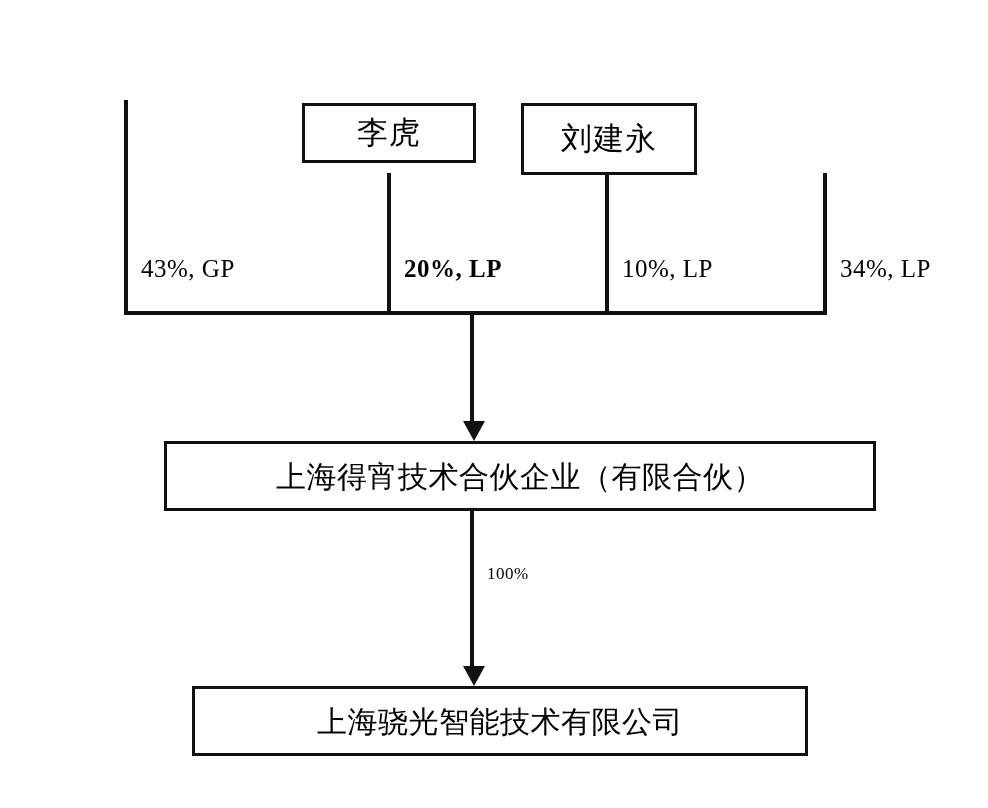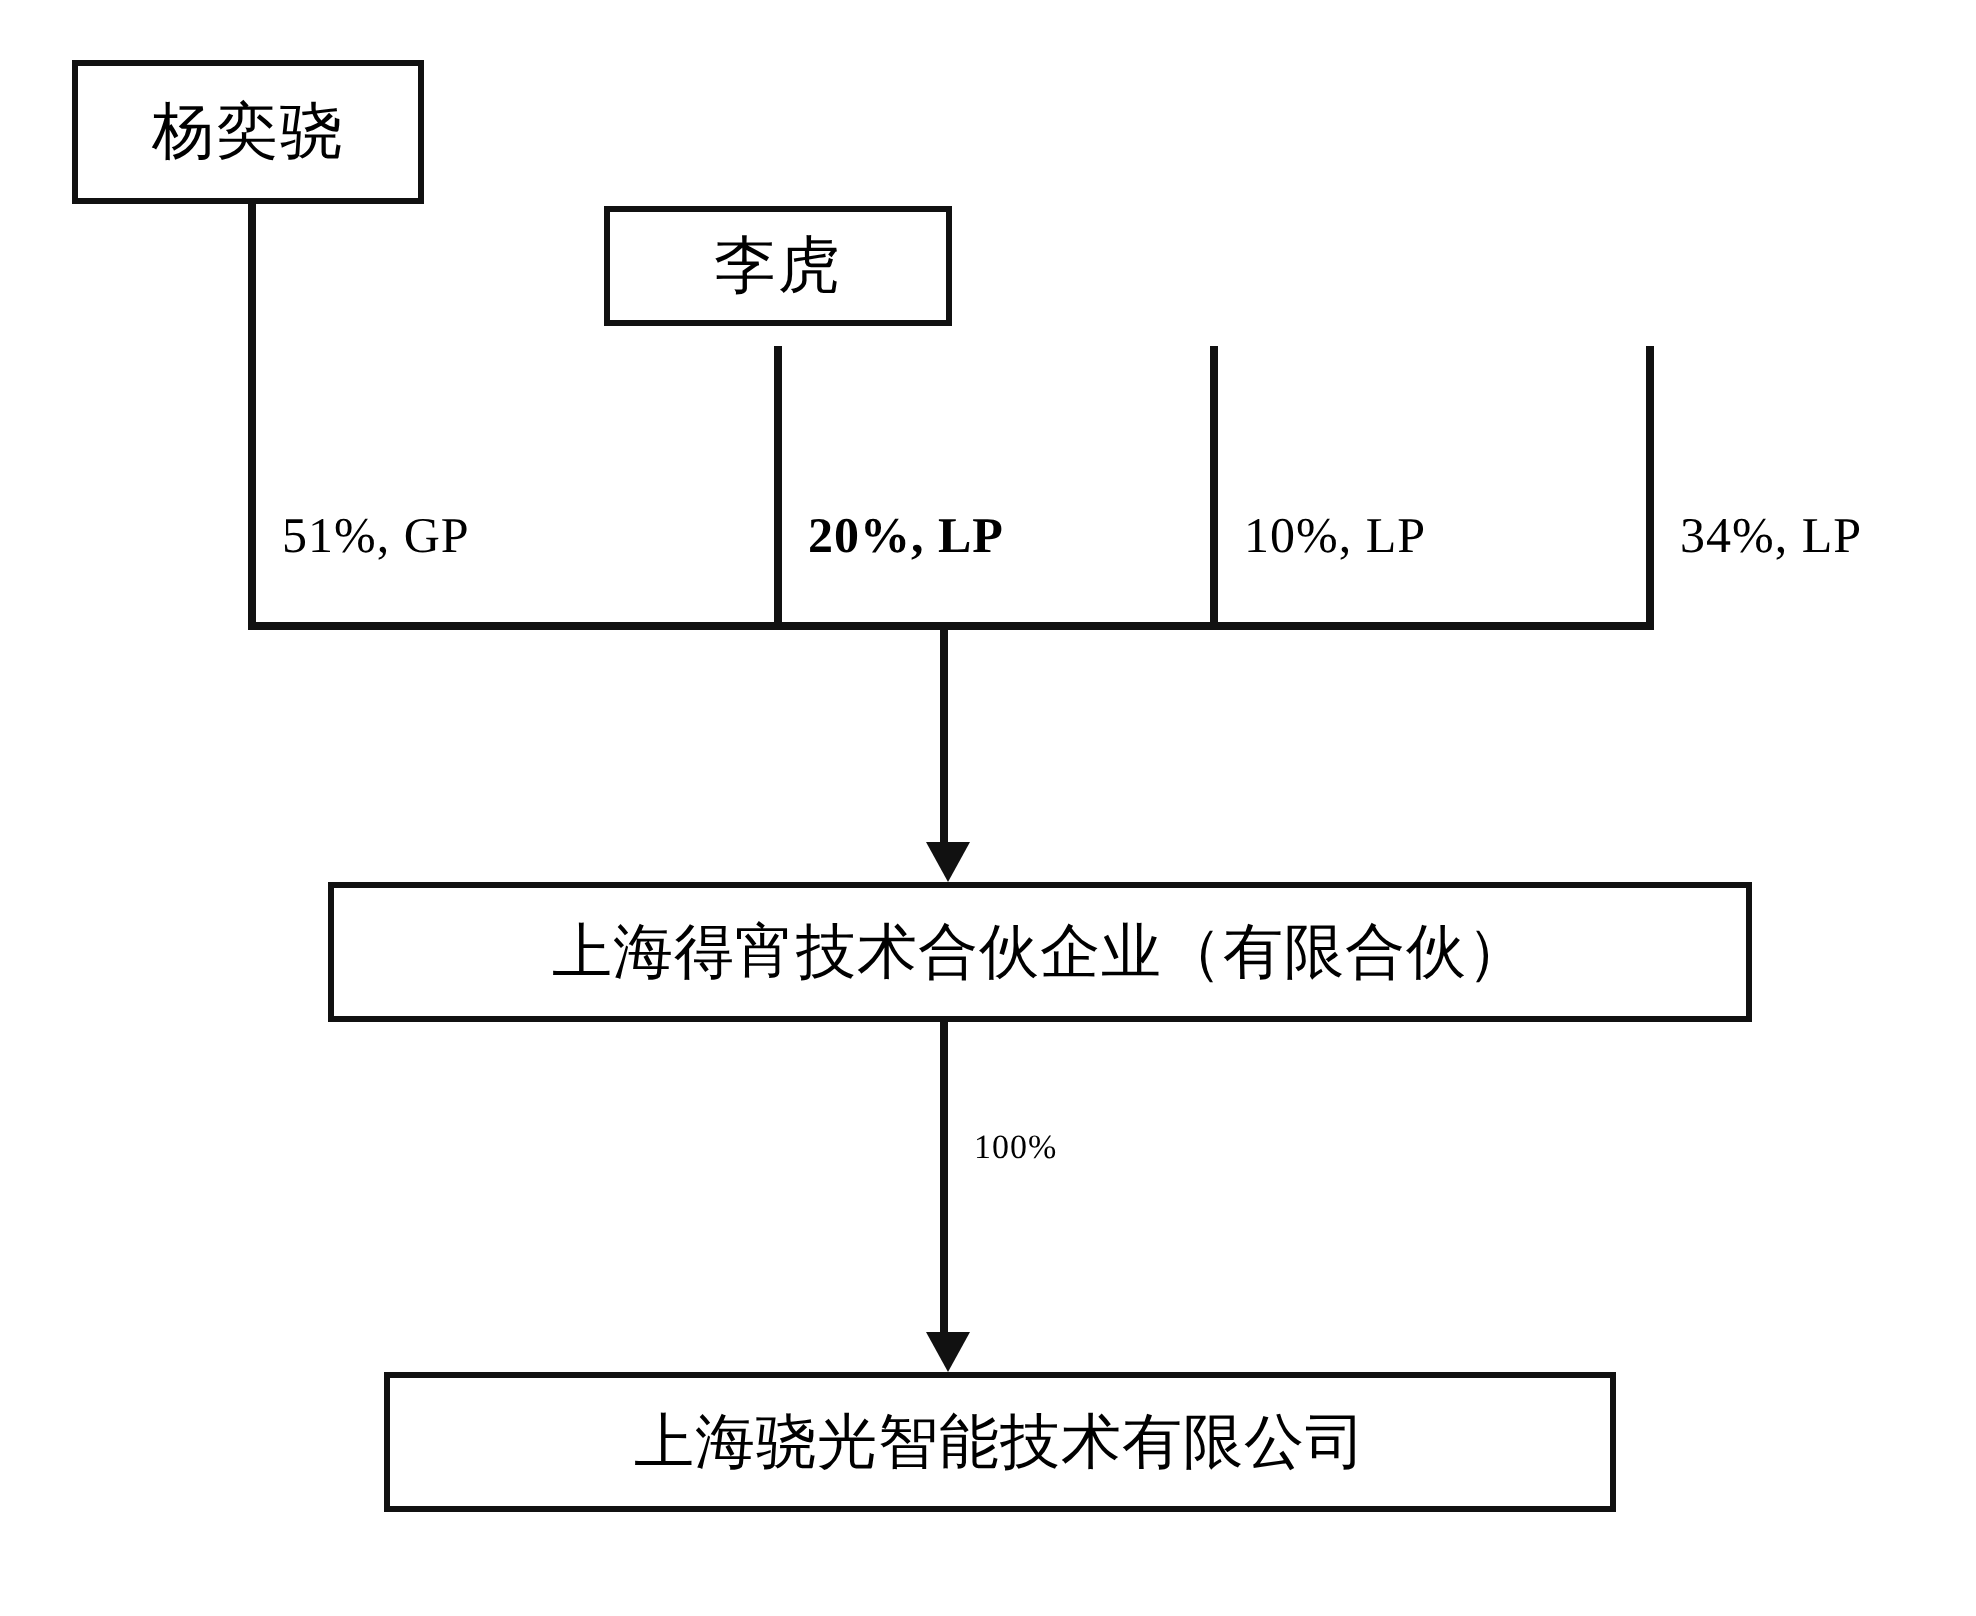--- a/index.html
+++ b/index.html
@@ -96,38 +96,38 @@
   #pct-li   { left: 404px; top: 255px; font-weight: bold; }
   #pct-liu  { left: 622px; top: 255px; }
   #pct-zhu  { left: 840px; top: 255px; }
   #pct-company { left: 487px; top: 564px; font-size: 17px; }
 </style>
 </head>
 <body>
 
 <div id="canvas">
 
-  <div class="box person-box" id="box-yang">
-    <span class="label">杨奕骁</span>
-  </div>
 
   <div class="box person-box" id="box-li">
     <span class="label">李虎</span>
   </div>
 
+  <div class="box person-box" id="box-liu">
+    <span class="label">刘建永</span>
+  </div>
 
 
   <div class="vline" id="drop-yang"></div>
   <div class="vline" id="drop-li"></div>
   <div class="vline" id="drop-liu"></div>
   <div class="vline" id="drop-zhu"></div>
 
   <div class="hline" id="bus"></div>
 
-  <div class="pct-label" id="pct-yang">51%, GP</div>
+  <div class="pct-label" id="pct-yang">43%, GP</div>
   <div class="pct-label" id="pct-li">20%, LP</div>
   <div class="pct-label" id="pct-liu">10%, LP</div>
   <div class="pct-label" id="pct-zhu">34%, LP</div>
 
   <div class="vline" id="stem-partnership"></div>
   <div class="arrowhead" id="arrow-partnership"></div>
 
   <div class="box entity-box" id="box-partnership">
     <span class="label">上海得宵技术合伙企业（有限合伙）</span>
   </div>

